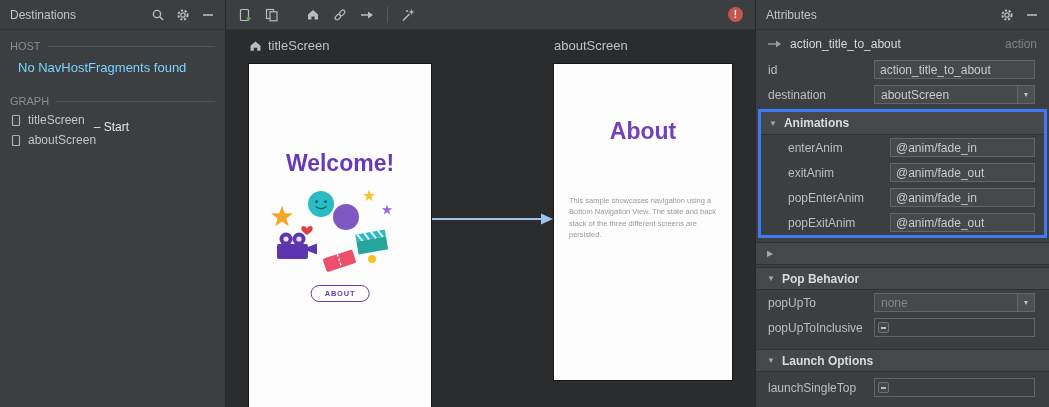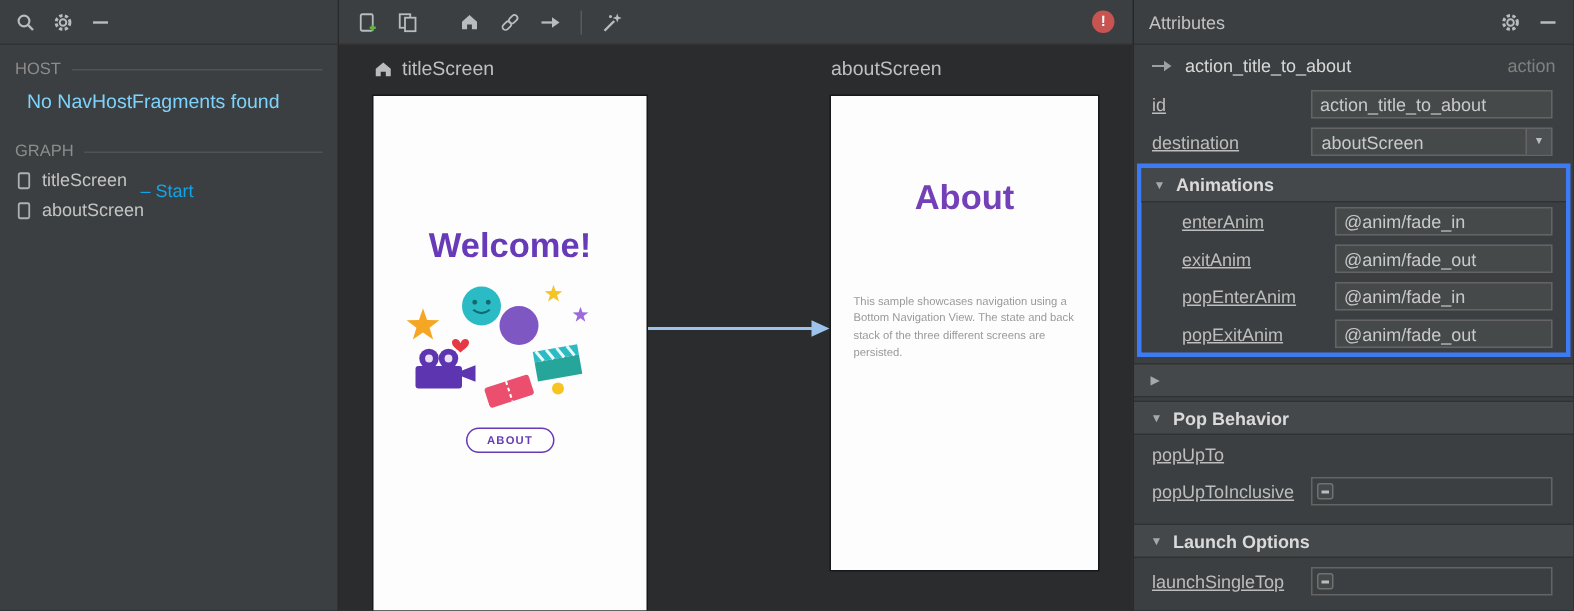--- a/index.html
+++ b/index.html
@@ -13,21 +13,21 @@
   .hdr-icons { display:flex; align-items:center; gap:11px; }
   .icon-btn { display:flex; align-items:center; cursor:pointer; }
 
   
   .dest-panel { position:absolute; left:0; top:0; width:226px; height:407px; background:#3c3f41; border-right:1px solid #282828; }
   .sect { display:flex; align-items:center; gap:7px; padding:0 10px; height:18px; margin-top:7px; color:#8c8c8c; font-size:11px; }
   .sect .rule { flex:1; height:1px; background:#525252; }
   .empty { color:#7dd3fc; font-size:13px; padding:5px 10px 5px 18px; }
   .sect.graph { margin-top:12px; }
   .dest-item { display:flex; align-items:center; gap:6px; height:20px; padding:0 10px; cursor:pointer; color:#c4c4c4; }
-  .dest-item .dim { color:#0ea5e9; margin-left:3px;margin-top:14px; }
+  .dest-item .dim { color:#e5e5e5; margin-left:3px;margin-top:14px; }
 
   
   .center { position:absolute; left:226px; top:0; width:529px; height:407px; }
   .toolbar { height:30px; background:#3c3f41; border-bottom:1px solid #323232; display:flex; align-items:center; gap:13px; padding:0 12px; }
   .tb-home { margin-left:14px; }
   .tb-sep { width:1px; height:16px; background:#595959; }
   .error-badge { margin-left:auto; width:15px; height:15px; border-radius:50%; background:#C75450; color:#ffffff; font-weight:bold; font-size:10px; line-height:15px; text-align:center; cursor:pointer; }
   .canvas { position:absolute; left:0; top:30px; width:529px; height:377px; background:#2a2c2e; }
   .screen-label { position:absolute; top:8px; display:flex; align-items:center; gap:6px; color:#c0c0c0; font-size:13px; cursor:pointer; }
   .phone { position:absolute; top:34px; background:#fdfdfd; box-shadow:0 0 0 1px rgba(0,0,0,0.45); cursor:pointer; }
@@ -41,21 +41,21 @@
   .about-heading { position:absolute; top:54px; left:0; width:100%; text-align:center; color:#7440B8; font-size:23px; font-weight:bold; }
   .about-body { position:absolute; top:131px; left:15px; right:14px; color:#999999; font-size:7.5px; line-height:1.5; }
   .nav-arrow { position:absolute; left:206px; top:180px; cursor:pointer; }
 
   
   .attr-panel { position:absolute; left:755px; top:0; width:294px; height:407px; background:#3c3f41; border-left:1px solid #282828; }
   .action-row { display:flex; align-items:center; gap:8px; height:27px; padding:0 12px; }
   .action-name { flex:1; color:#d8d8d8; }
   .action-type { color:#808080; }
   .attr-row { display:flex; align-items:center; height:25px; padding:0 14px 0 12px; }
-  .attr-row label { width:106px; flex-shrink:0; color:#bdbdbd;text-decoration:underline; }
+  .attr-row label { width:106px; flex-shrink:0; color:#bdbdbd; }
   .field { flex:1; min-width:0; height:19px; border:1px solid #646464; background:#45494a; color:#c9c9c9; font:inherit; padding:0 5px; display:flex; align-items:center; }
   input.field { outline:none; }
   .combo { padding:0 0 0 6px; justify-content:space-between; cursor:pointer; }
   .combo-val { overflow:hidden; white-space:nowrap; }
   .dimval .combo-val { color:#858585; }
   .arrow-btn { width:17px; align-self:stretch; display:flex; align-items:center; justify-content:center; background:#4c5052; border-left:1px solid #646464; color:#bcbcbc; font-size:7px; }
   .sec-header { display:flex; align-items:center; gap:7px; height:23px; padding:0 11px; background:#45484a; border-top:1px solid #313131; border-bottom:1px solid #313131; font-weight:bold; color:#dadada; cursor:pointer; }
   .tri { font-size:8px; color:#a8a8a8; }
   .selection-box { margin:2px 2px 0 2px; border:3px solid #3D7BF5; }
   .selection-box .sec-header { border-top:none; padding-left:8px; }
@@ -69,20 +69,21 @@
   .tristate { width:11px; height:11px; background:#43494b; border:1px solid #707070; border-radius:2px; position:relative; }
   .tristate::after { content:""; position:absolute; left:2px; right:2px; top:4px; height:2px; background:#bcbcbc; }
 </style>
 </head>
 <body>
 
 <div class="app">
 
   <aside class="dest-panel">
     <div class="panel-header">
+      <span class="title">Destinations</span>
       <span class="hdr-icons">
         <span class="icon-btn">
             <svg width="14" height="14" viewBox="0 0 14 14">
               <circle cx="6" cy="6" r="3.6" stroke="#b8bcbe" stroke-width="1.4" fill="none"></circle>
               <line x1="8.8" y1="8.8" x2="12" y2="12" stroke="#b8bcbe" stroke-width="1.6"></line>
             </svg>
           </span>
         <span class="icon-btn">
             <svg width="14" height="14" viewBox="0 0 14 14">
               <circle cx="7" cy="7" r="2.2" fill="none" stroke="#b8bcbe" stroke-width="1.3"></circle>
@@ -289,20 +290,24 @@
     <div class="sec-header sh-arg">
       <span class="tri">▶</span>
     </div>
 
     <div class="sec-header sh-pop">
       <span class="tri">▼</span>
       <span>Pop Behavior</span>
     </div>
     <div class="attr-row">
       <label>popUpTo</label>
+      <div class="field combo dimval">
+        <span class="combo-val">none</span>
+        <span class="arrow-btn">▼</span>
+      </div>
     </div>
     <div class="attr-row">
       <label>popUpToInclusive</label>
       <div class="field checkfield">
         <span class="tristate"></span>
       </div>
     </div>
 
     <div class="sec-header sh-launch">
       <span class="tri">▼</span>

